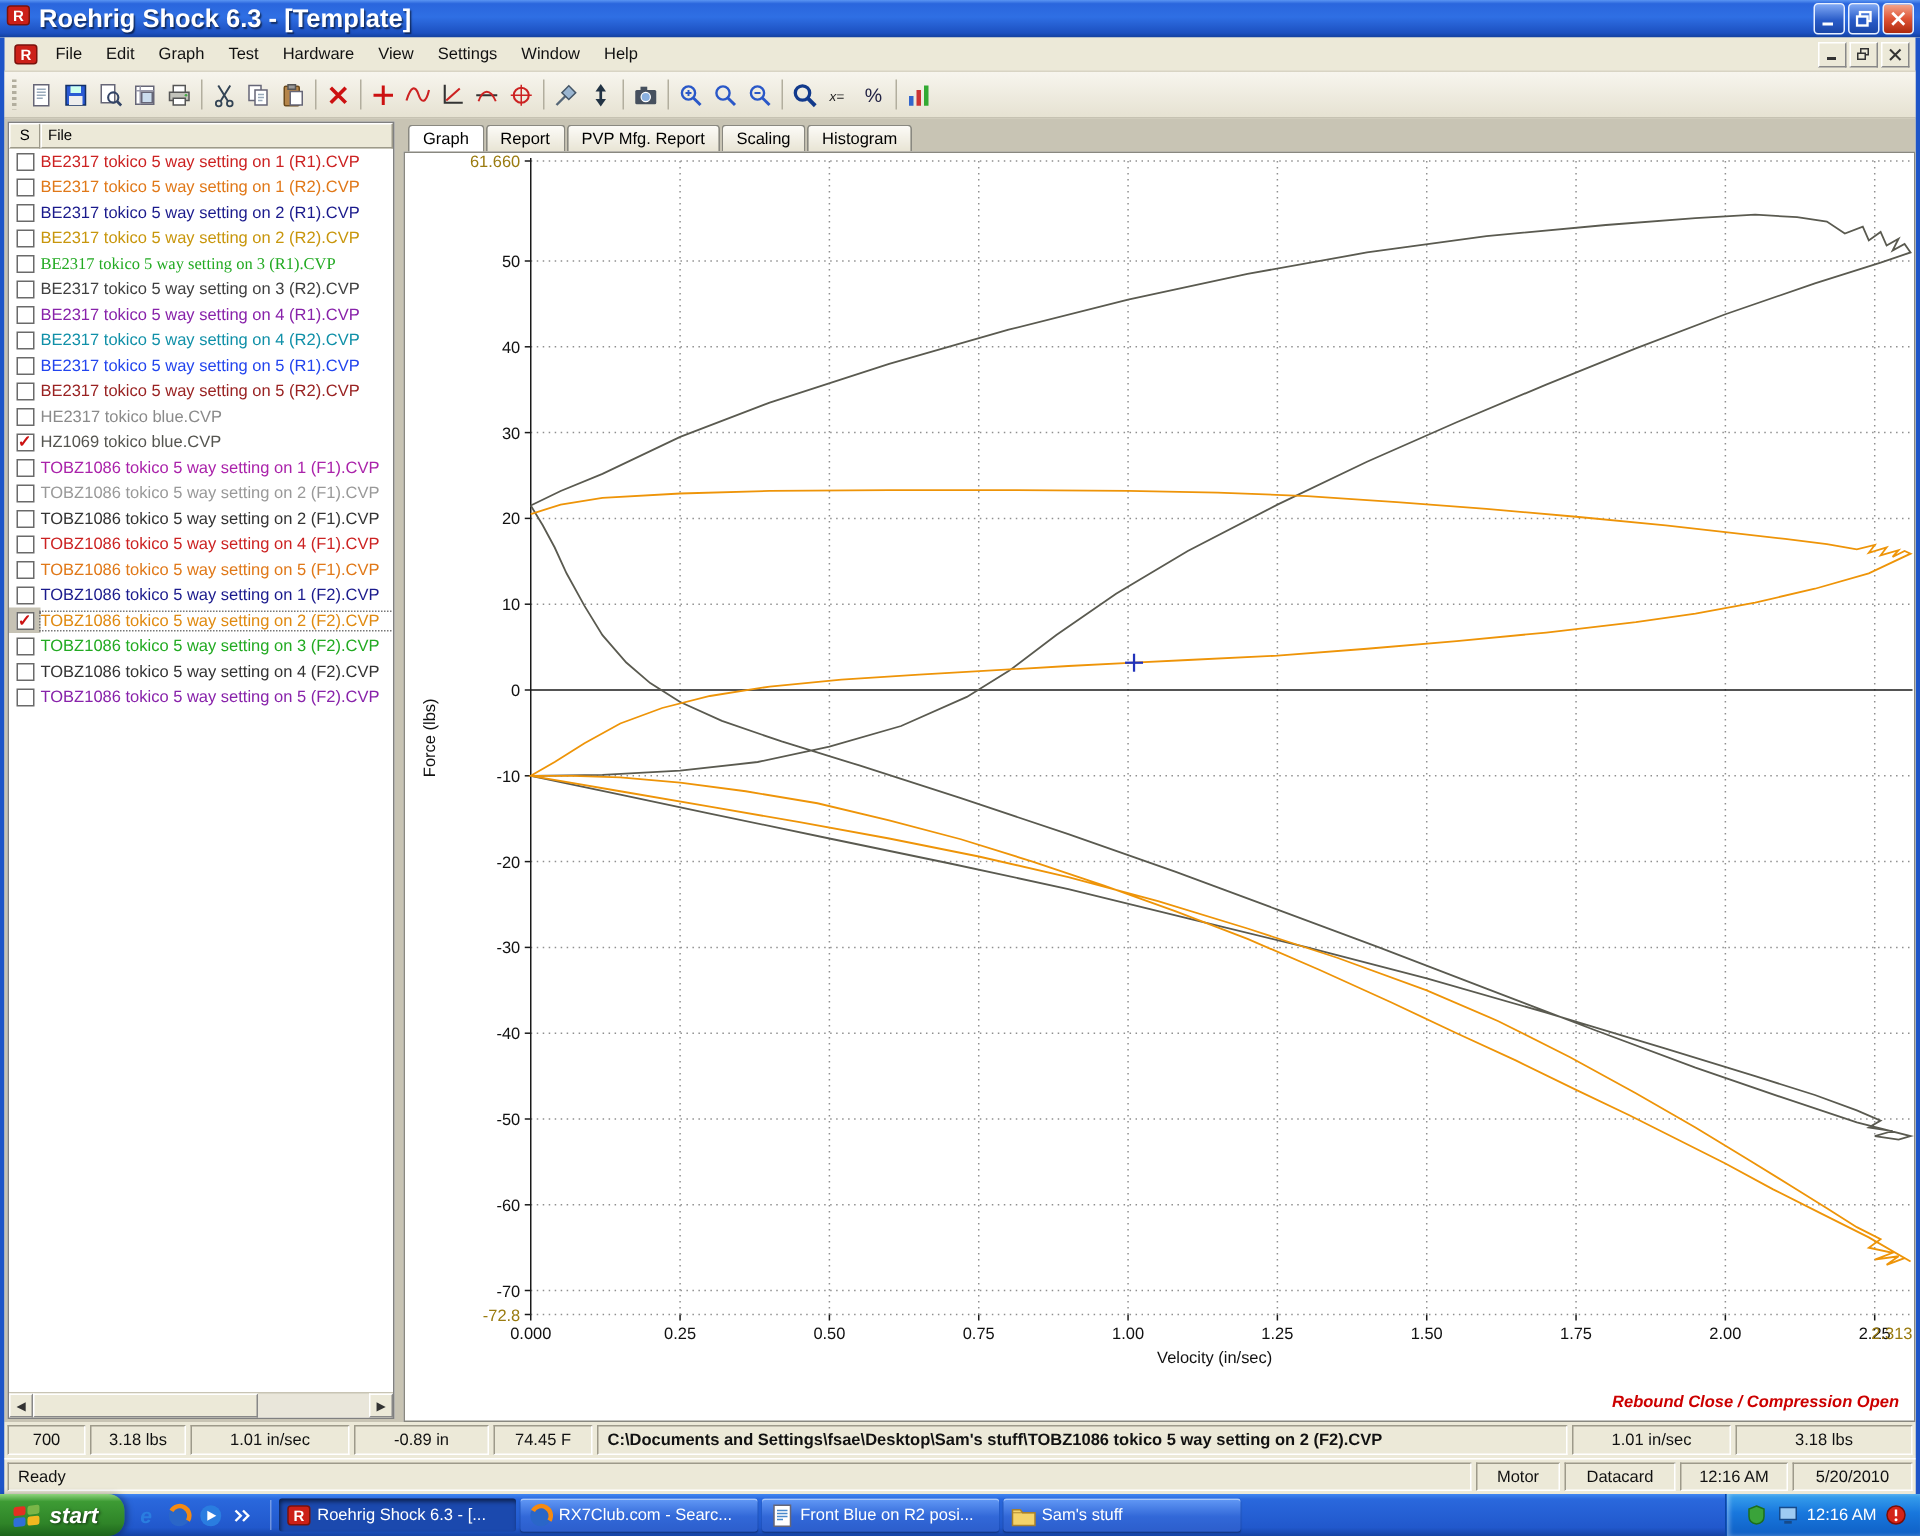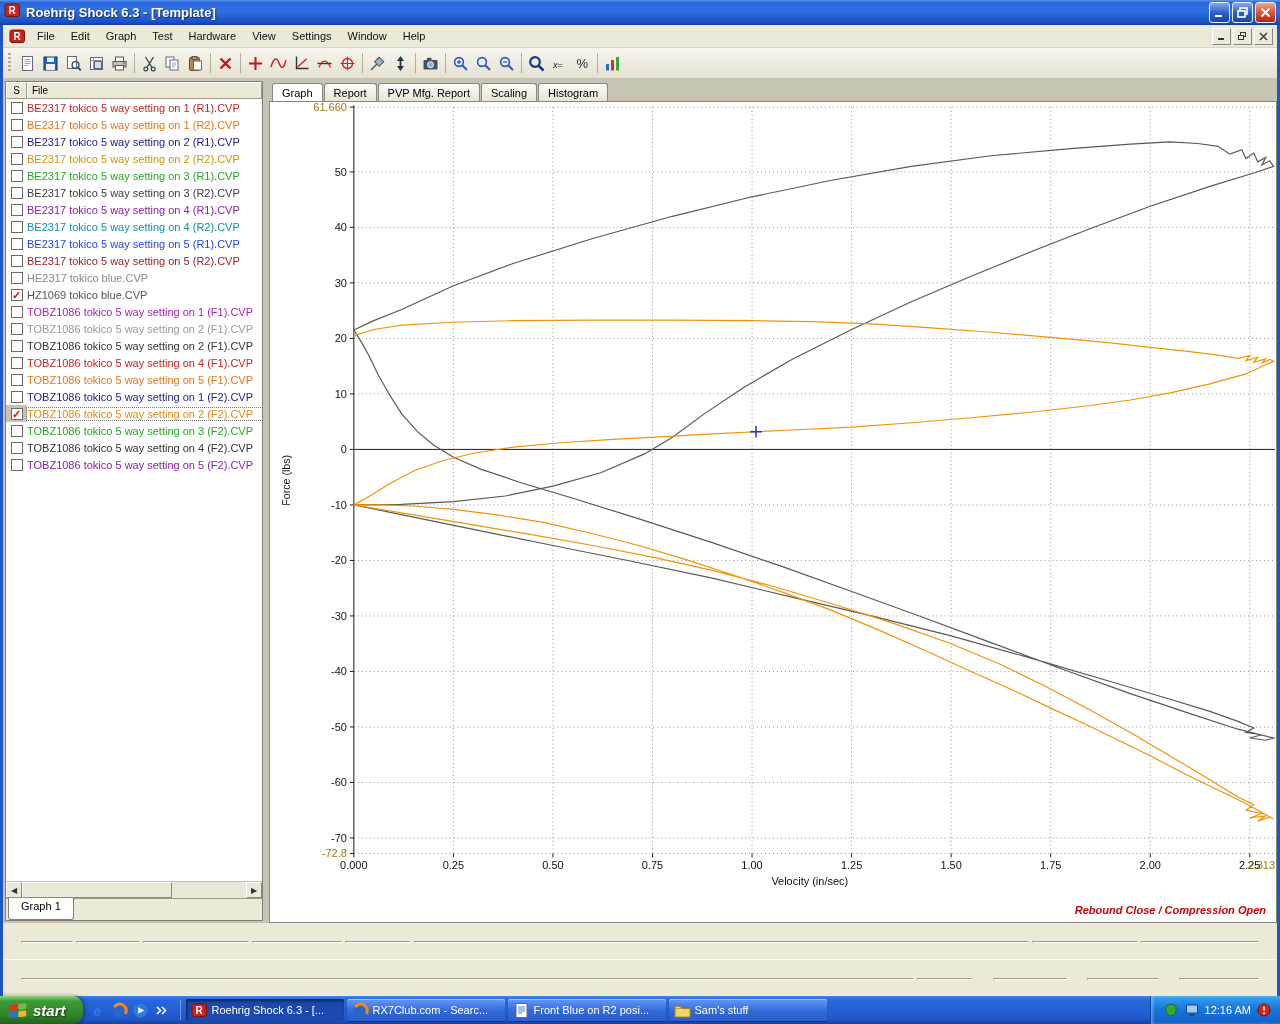--- a/index.html
+++ b/index.html
@@ -3,21 +3,21 @@
 <meta charset="utf-8">
 <style>
   html,body{margin:0;padding:0;width:1280px;height:1024px;overflow:hidden;
     font-family:"Liberation Sans",sans-serif;background:#000;}
   #app{position:relative;width:1280px;height:1024px;background:#ece9d8;}
 
   
   .titlebar{position:absolute;top:0;left:0;right:0;height:25px;
     background:linear-gradient(180deg,#5a95f2 0%,#2a66dd 10%,#2f6fe4 45%,#1c50c0 88%,#123f9c 100%);
     display:flex;align-items:center;padding:0 4px;box-sizing:border-box;}
-  .title-text{color:#fff;font-weight:bold;font-size:13px;margin-left:5px;flex:1;
+  .title-text{color:#fff;font-weight:bold;font-size:17px;margin-left:5px;flex:1;
     text-shadow:1px 1px 1px rgba(0,0,0,.55);white-space:nowrap;overflow:hidden;}
   .win-btn{width:21px;height:21px;margin-left:2px;border-radius:3px;border:1px solid #e8f0ff;
     display:flex;align-items:center;justify-content:center;color:#fff;box-sizing:border-box;}
   .win-btn svg{display:block}
   .win-btn.minb,.win-btn.maxb{background:linear-gradient(180deg,#7fa8f4,#2a5cc8 55%,#1a46a8);}
   .win-btn.closeb{background:linear-gradient(180deg,#f2a58c,#df5436 50%,#ae2a0e);}
 
   
   .frame{position:absolute;top:25px;left:0;right:0;bottom:28px;border-left:3px solid #1e55c8;
     border-right:3px solid #1e55c8;background:#ece9d8;display:flex;flex-direction:column;box-sizing:border-box;}
@@ -75,21 +75,21 @@
   #chart .tick{stroke:#1a1a1a;stroke-width:1;}
   #chart text{font-family:"Liberation Sans",sans-serif;font-size:11px;fill:#111;}
   #chart text.minmax{fill:#9a7b10;}
   #chart .series{fill:none;stroke-width:1.2;}
   #chart .cursor{stroke:#2233bb;stroke-width:1.5;}
   .annotation{position:absolute;right:10px;bottom:6px;color:#cc0000;font-size:11px;
     font-style:italic;font-weight:bold;}
 
   
   .statusbar1,.statusbar2{height:24px;flex:0 0 24px;display:flex;align-items:stretch;
-    background:#ece9d8;padding:18px;box-sizing:border-box;gap:3px;}
+    background:#ece9d8;padding:2px;box-sizing:border-box;gap:3px;}
   .statusbar2{border-top:1px solid #fff;}
   .sb-seg{border:1px solid;border-color:#9d9a8a #fff #fff #9d9a8a;font-size:11px;display:flex;
     align-items:center;justify-content:center;padding:0 6px;box-sizing:border-box;
     white-space:nowrap;overflow:hidden;color:#111;}
   .sb-seg.path{justify-content:flex-start;font-weight:bold;flex:1;}
   .sb2-ready{flex:1;justify-content:flex-start;}
 
   
   .taskbar{position:absolute;left:0;right:0;bottom:0;height:28px;display:flex;align-items:center;
     background:linear-gradient(180deg,#4187f2 0%,#2a68dd 12%,#2158cc 80%,#1443a4 100%);}
@@ -423,21 +423,21 @@
             <div class="fp-row">
               <div class="fp-check-cell">
                 <div class="fp-checkbox"></div>
               </div>
               <div class="fp-name" style="color: rgb(200, 150, 12);">BE2317 tokico 5 way setting on 2 (R2).CVP</div>
             </div>
             <div class="fp-row">
               <div class="fp-check-cell">
                 <div class="fp-checkbox"></div>
               </div>
-              <div class="fp-name" style="color: rgb(34, 170, 34);">BE2317 tokico 5 way setting on 3 (R1).CVP</div>
+              <div class="fp-name" style="color: rgb(34, 170, 34); font-family: Liberation Serif, serif;">BE2317 tokico 5 way setting on 3 (R1).CVP</div>
             </div>
             <div class="fp-row">
               <div class="fp-check-cell">
                 <div class="fp-checkbox"></div>
               </div>
               <div class="fp-name" style="color: rgb(64, 64, 64);">BE2317 tokico 5 way setting on 3 (R2).CVP</div>
             </div>
             <div class="fp-row">
               <div class="fp-check-cell">
                 <div class="fp-checkbox"></div>
@@ -533,23 +533,20 @@
                 <div class="fp-checkbox"></div>
               </div>
               <div class="fp-name" style="color: rgb(136, 34, 170);">TOBZ1086 tokico 5 way setting on 5 (F2).CVP</div>
             </div>
           </div>
         <div class="fp-hscroll">
           <div class="scroll-btn">◀</div>
           <div class="scroll-thumb"></div>
           <div style="flex:1"></div>
           <div class="scroll-btn">▶</div>
-        </div>
-        <div class="fp-bottomtabs">
-          <div class="fp-btab">Graph 1</div>
         </div>
       </div>
 
       <div class="chartpanel">
         <div class="tabbar" id="tabbar">
             <span class="tab active">Graph</span>
             <span class="tab">Report</span>
             <span class="tab">PVP Mfg. Report</span>
             <span class="tab">Scaling</span>
             <span class="tab">Histogram</span>
@@ -651,21 +648,21 @@
         <div class="sb-seg" style="width: 106px;">1.01 in/sec</div>
         <div class="sb-seg" style="width: 90px;">-0.89 in</div>
         <div class="sb-seg" style="width: 66px;">74.45 F</div>
         <div class="sb-seg path">C:\Documents and Settings\fsae\Desktop\Sam's stuff\TOBZ1086 tokico 5 way setting on 2 (F2).CVP</div>
         <div class="sb-seg" style="width: 106px;">1.01 in/sec</div>
         <div class="sb-seg" style="width: 118px;">3.18 lbs</div>
       </div>
 
     <div class="statusbar2">
       <div class="sb-seg sb2-ready">Ready</div>
-      <span id="status2-panels" style="display:flex;gap:20px;">
+      <span id="status2-panels" style="display:flex;gap:3px;">
           <div class="sb-seg" style="width: 56px;">Motor</div>
           <div class="sb-seg" style="width: 74px;">Datacard</div>
           <div class="sb-seg" style="width: 72px;">12:16 AM</div>
           <div class="sb-seg" style="width: 80px;">5/20/2010</div>
         </span>
     </div>
 
   </div>
 
   <div class="taskbar">

